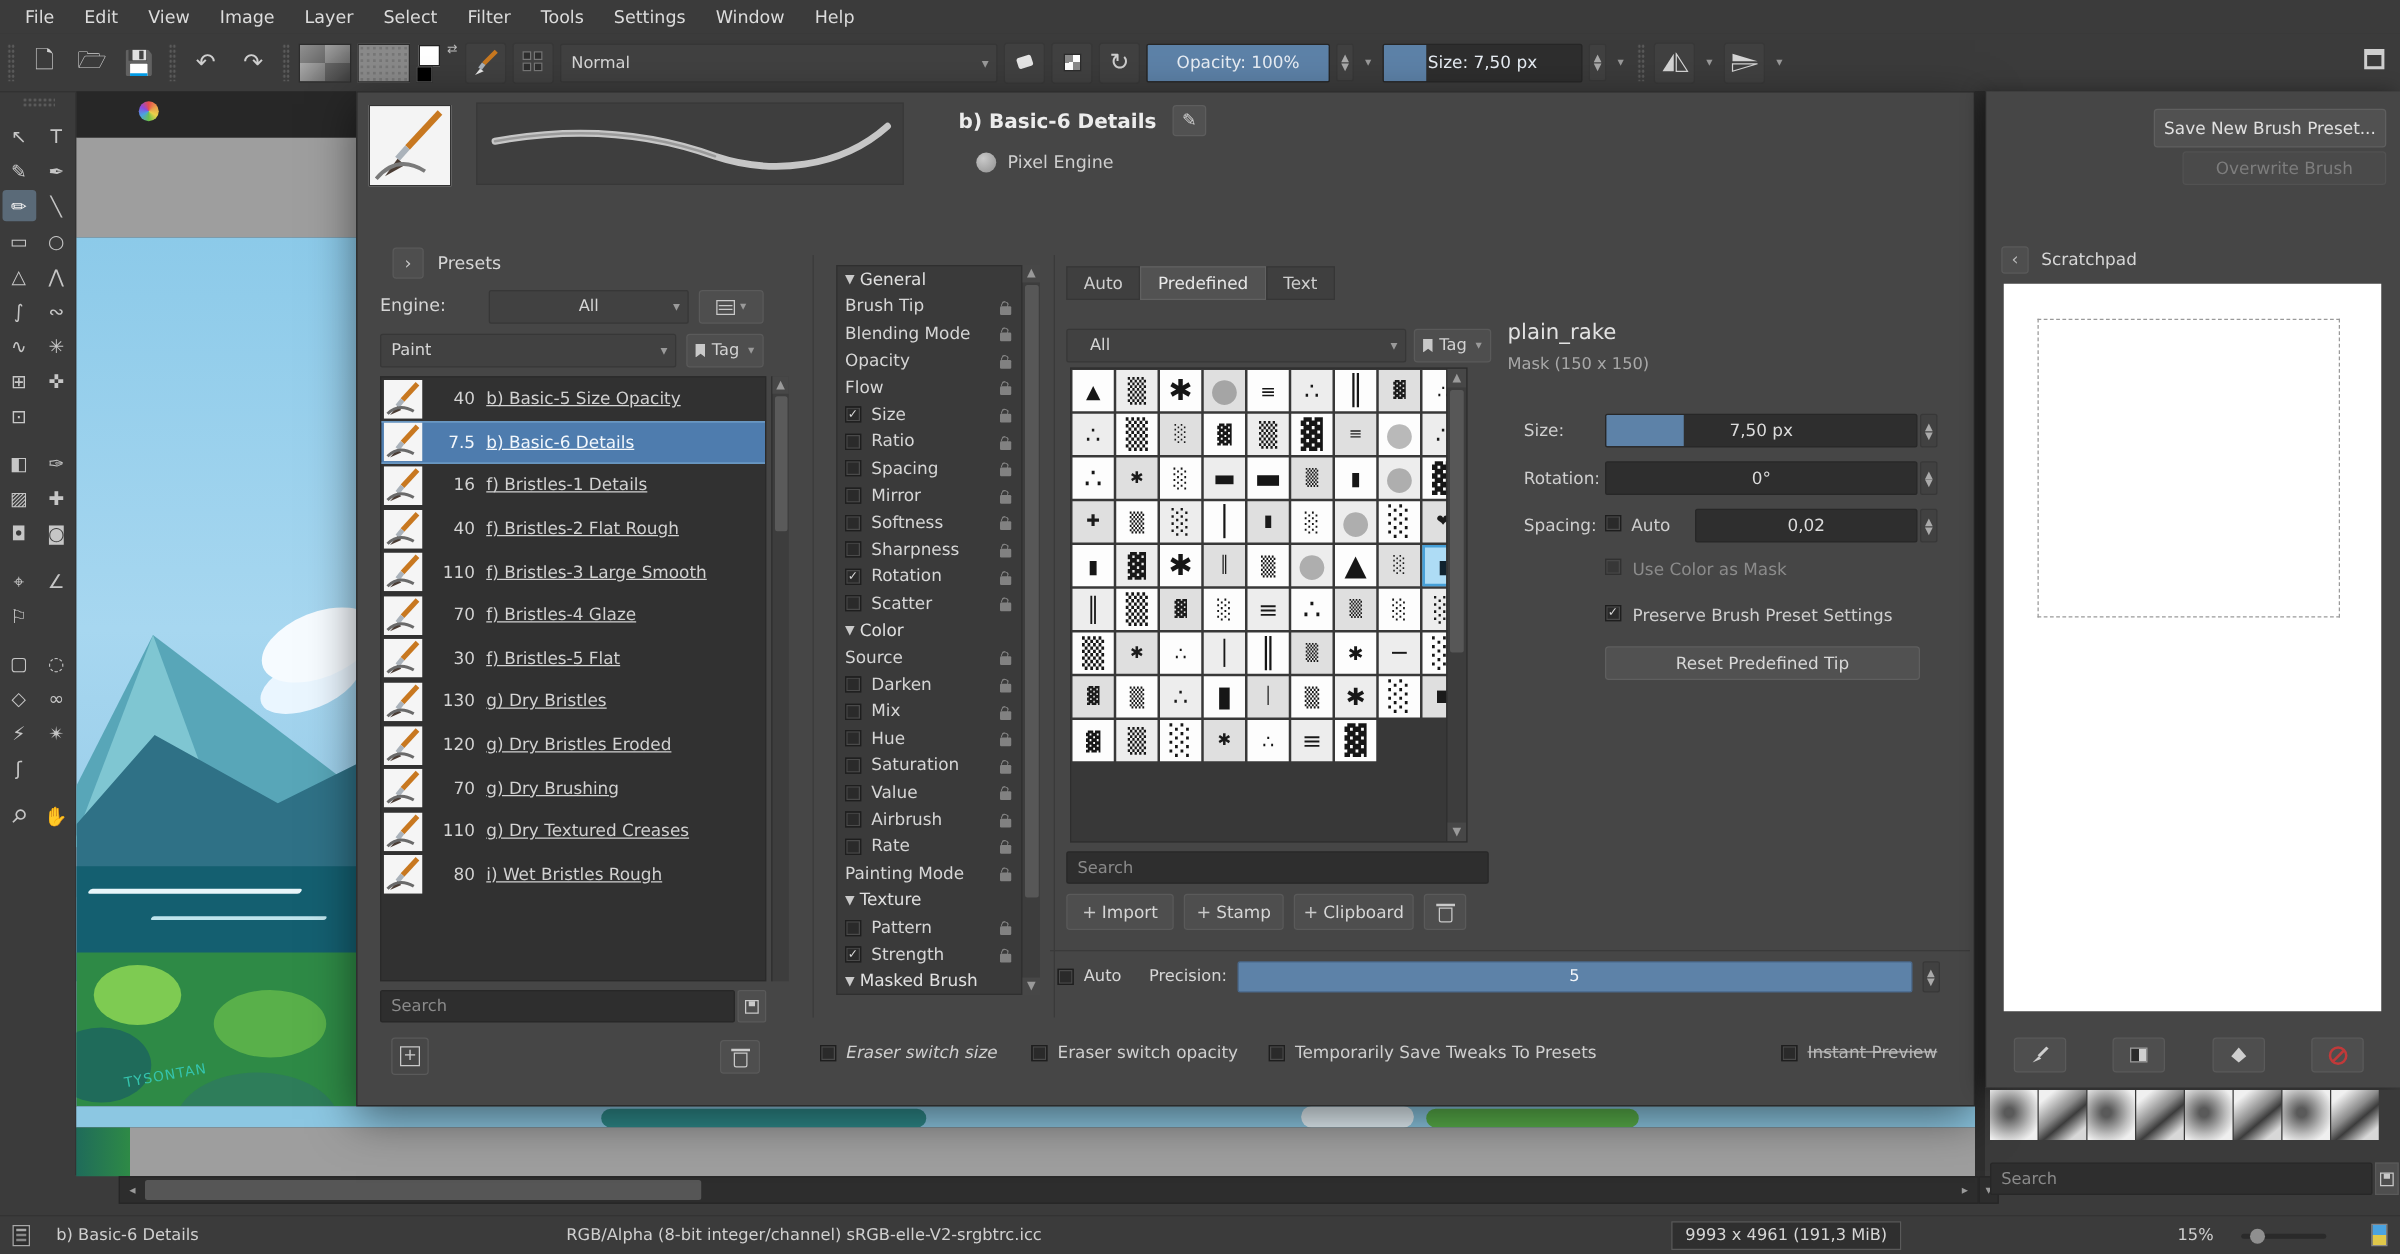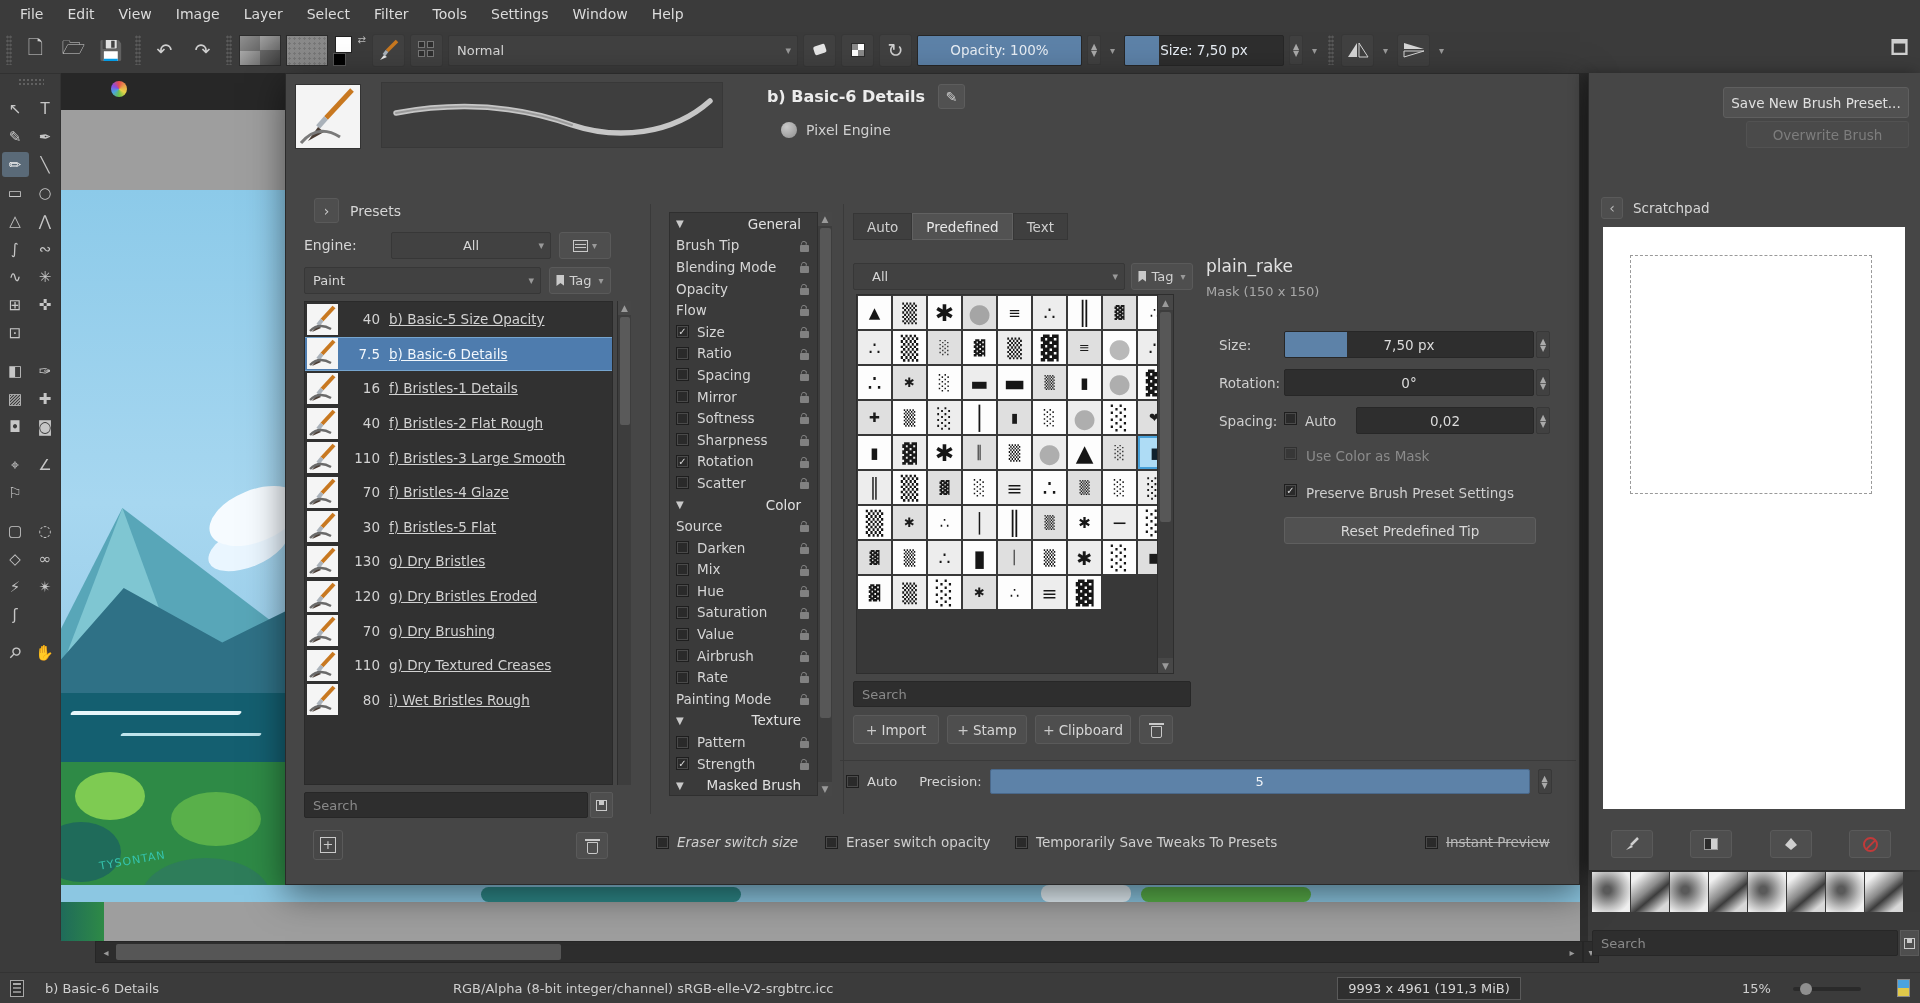--- a/index.html
+++ b/index.html
@@ -123,21 +123,21 @@
   .trash-btn { background:#4e4e4e; border:1px solid #5a5a5a; border-radius:3px; display:flex; align-items:center; justify-content:center; }
   .preset-trash { position:absolute; left:290px; top:758px; width:32px; height:27px; }
   .trash-glyph { position:relative; width:11px; height:13px; }
   .trash-glyph::before { content:""; position:absolute; left:-2px; top:0; width:15px; height:2px; background:#c9c9c9; }
   .trash-glyph::after { content:""; position:absolute; left:0; top:3px; width:9px; height:10px; border:1px solid #c9c9c9; border-radius:0 0 2px 2px; }
 
   
   .options-list { position:absolute; left:383px; top:138px; width:163px; height:584px; background:#3a3a3a; border:1px solid #2f2f2f; overflow:hidden; }
   .opt-row, .opt-header { height:21.6px; display:flex; align-items:center; position:relative; padding-left:6px; }
   .opt-header .tri { font-size:10px; color:#c9c9c9; margin-right:4px; }
-  .opt-header .opt-htext { flex:1; text-align:right; margin-right:30px; font-size:13.5px; color:#e0e0e0; }
+  .opt-header .opt-htext { flex:1; text-align:left; margin-right:30px; font-size:13.5px; color:#e0e0e0; }
   .cb { width:13px; height:13px; background:#2a2a2a; border:1px solid #1e1e1e; box-shadow:inset 0 0 0 1px #4a4a4a; flex:none; display:flex; align-items:center; justify-content:center; font-size:10px; color:#d8d8d8; }
   .cb-sp { width:0; flex:none; }
   .opt-row .cb { margin-right:8px; }
   .opt-label { font-size:13.5px; color:#d6d6d6; white-space:nowrap; }
   .lock { position:absolute; right:22px; top:6px; width:9px; height:11px; opacity:.55; }
   .lock .lock-shackle { position:absolute; left:1px; top:0; width:6px; height:5px; border:1px solid #bbb; border-bottom:none; border-radius:3px 3px 0 0; transform:rotate(18deg); }
   .lock .lock-body { position:absolute; left:0; top:4px; width:9px; height:7px; background:#bbb; border-radius:1px; }
   .opts-scroll { position:absolute; right:0; top:0; width:15px; height:100%; background:#3d3d3d; border-left:1px solid #2e2e2e; }
   .opts-scroll .up, .opts-scroll .down { height:14px; display:flex; align-items:center; justify-content:center; font-size:9px; color:#9a9a9a; background:#474747; }
   .opts-scroll .down { position:absolute; bottom:0; width:100%; }
@@ -276,21 +276,21 @@
   </div>
   <div class="tb-btn">
     <svg width="18" height="14">
       <rect x="3" y="2" width="12" height="9" rx="2" fill="#e6e6e6" transform="rotate(-18 9 7)"></rect>
     </svg>
   </div>
   <div class="tb-btn">
     <span style="width:14px;height:14px;background:conic-gradient(#fff 0 25%,#8a8a8a 0 50%,#fff 0 75%,#8a8a8a 0);border:1px solid #2c2c2c;"></span>
   </div>
   <div class="tb-btn">↻</div>
-  <div class="tb-slider" style="width:165px;">
+  <div class="tb-slider" style="width:147px;">
     <span class="fill" style="width:100%;"></span>
     <span class="lab">Opacity:  100%</span>
   </div>
   <div class="spinner">
       <span>▲</span>
       <span>▼</span>
     </div>
   <div class="mini-arrow">▾</div>
   <div class="tb-slider" style="width:160px;">
     <span class="fill" style="width:34px;"></span>

